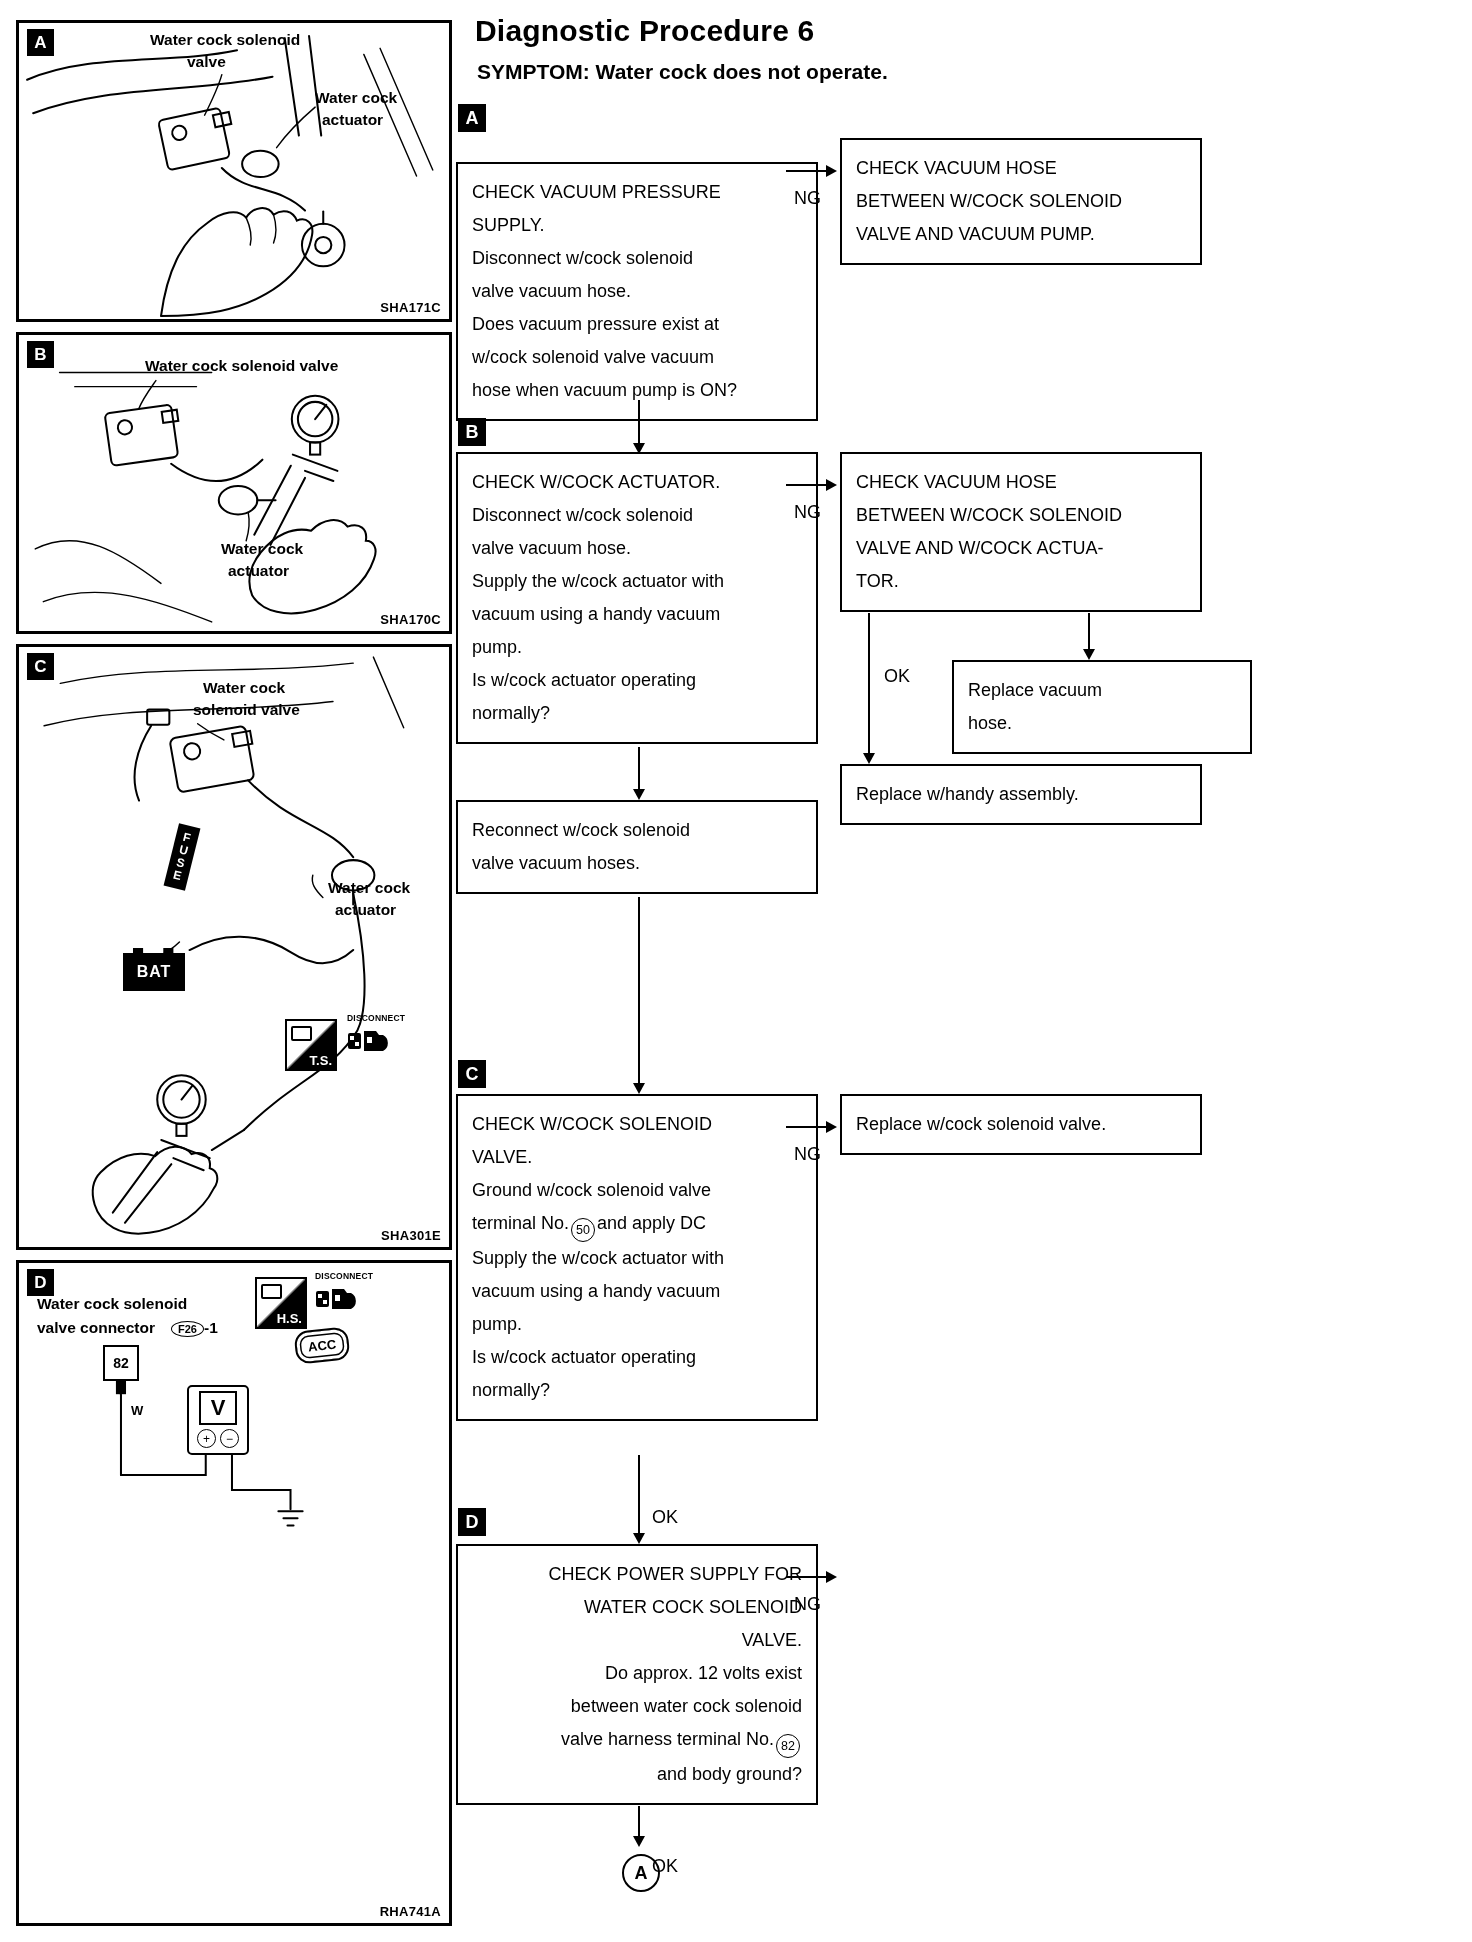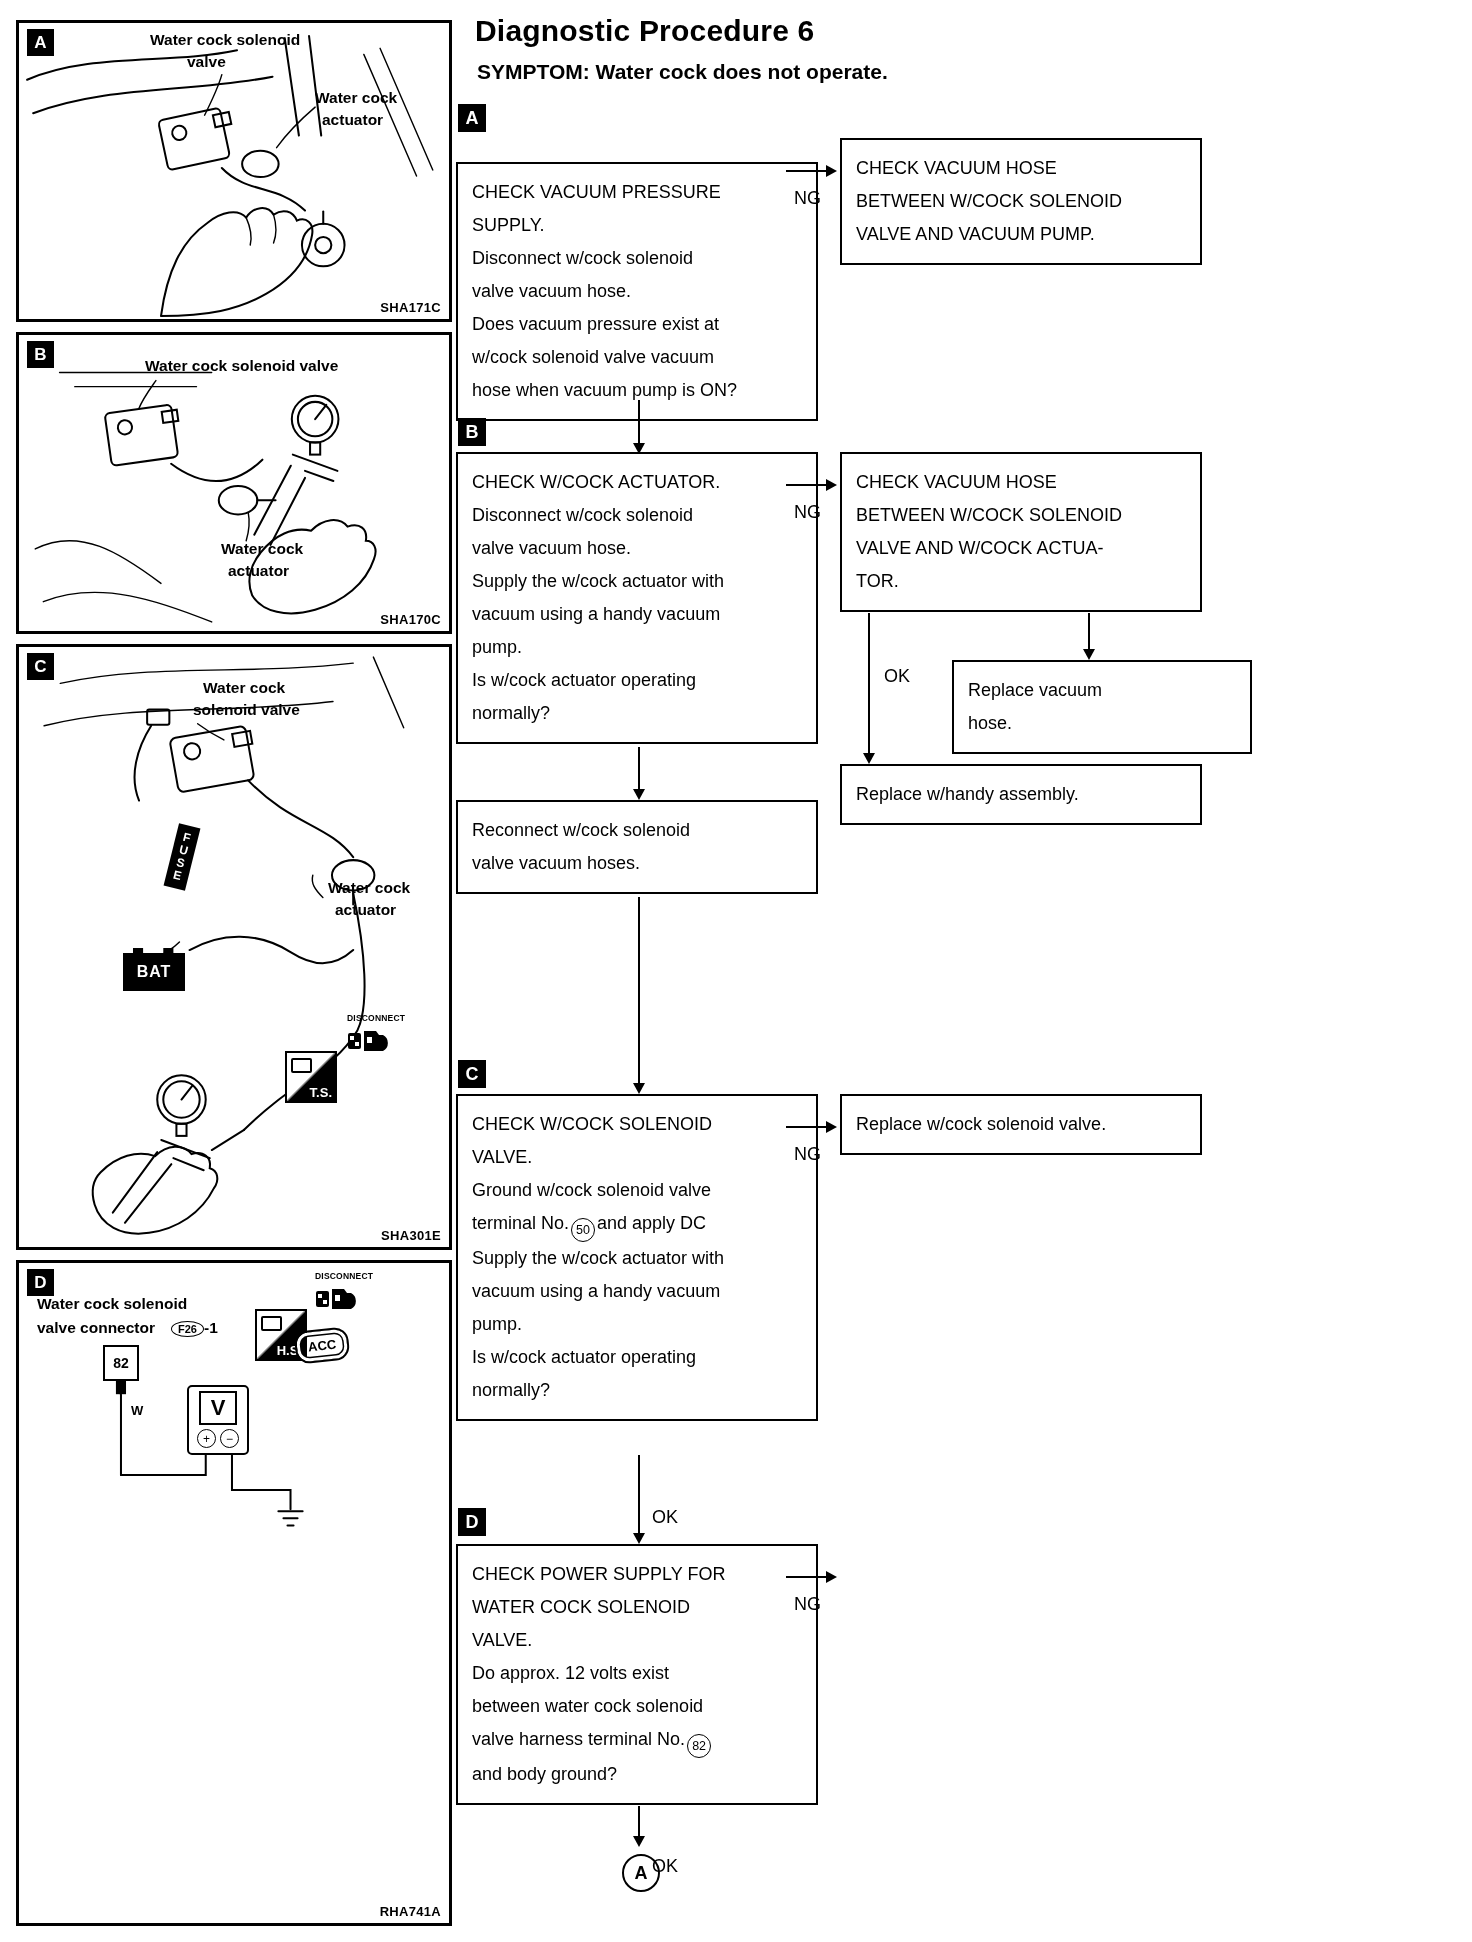--- a/index.html
+++ b/index.html
@@ -36,21 +36,21 @@
            border-bottom:6px solid transparent; border-left:11px solid #000; }
 
   .circ { display:inline-flex; align-items:center; justify-content:center;
           width:22px; height:22px; border:1.5px solid #000; border-radius:50%;
           font-size:12.5px; line-height:1; vertical-align:-5px; margin:0 2px; }
 
   .endc { position:absolute; width:34px; height:34px; border:2px solid #000; border-radius:50%;
           display:flex; align-items:center; justify-content:center; font-size:18px; font-weight:bold; }
 
   .sicon { position:absolute; width:48px; height:48px; border:2px solid #000;
-           background:linear-gradient(135deg,#fff 48%,#000 52%);margin-top:32px; }
+           background:linear-gradient(135deg,#fff 48%,#000 52%); }
   .sicon .tag  { position:absolute; right:3px; bottom:1px; color:#fff; font-size:13px; font-weight:bold; }
   .sicon .mini { position:absolute; left:4px; top:5px; width:17px; height:11px;
                  border:2px solid #000; border-radius:2px; background:#fff; }
 
   .dcicon { position:absolute; }
   .dcicon .dclabel { font-size:8.5px; font-weight:bold; letter-spacing:.2px; }
 
   .accicon { position:absolute; border:2.5px solid #000; border-radius:14px;
              padding:7px 11px; font-size:13px; font-weight:bold; transform:rotate(-6deg);
              box-shadow: inset 0 0 0 3px #fff, inset 0 0 0 4.5px #000; }
@@ -340,21 +340,21 @@
   <div class="arr-r" style="left:826px; top:1121px;"></div>
   <div class="fbox" style="left:840px; top:1094px; width:330px;">
     <div>Replace w/cock solenoid valve.</div>
   </div>
 
   <div class="vline" style="left:638px; top:1455px; height:78px;"></div>
   <div class="okng" style="left:652px; top:1459px;">OK</div>
   <div class="arr-d" style="left:633px; top:1533px;"></div>
 
   <div class="sqlabel flow-sq" style="left:458px; top:1508px;">D</div>
-  <div class="fbox" style="left:456px; top:1544px; width:330px;">
+  <div class="fbox" style="left:456px; top:1544px; width:330px;text-align:right;">
     <div>CHECK POWER SUPPLY FOR</div>
     <div>WATER COCK SOLENOID</div>
     <div>VALVE.</div>
     <div>Do approx. 12 volts exist</div>
     <div>between water cock solenoid</div>
     <div><span>valve harness terminal No.</span><span class="circ">82</span></div>
     <div>and body ground?</div>
   </div>
   <div class="okng" style="left:794px; top:1546px;">NG</div>
   <div class="hline" style="left:786px; top:1576px; width:40px;"></div>

